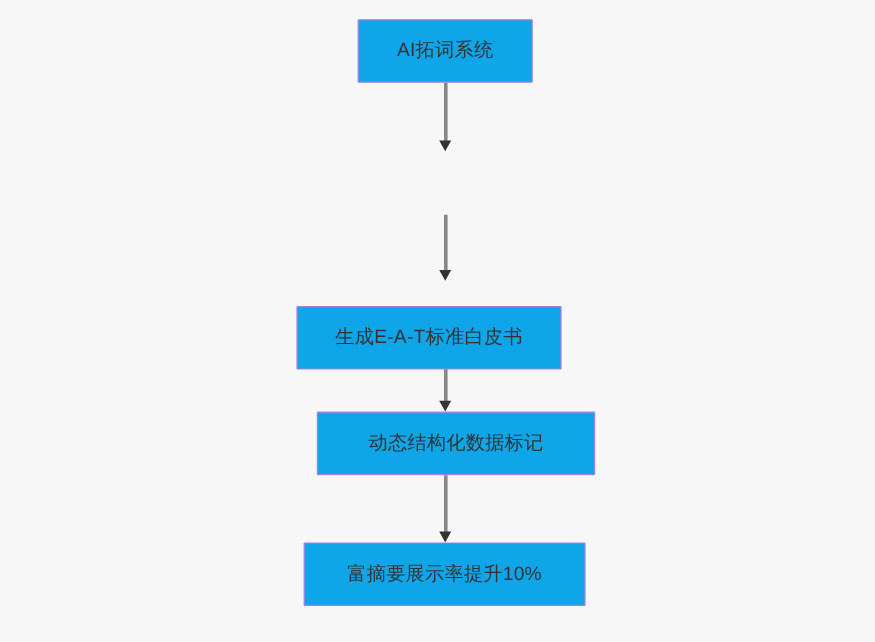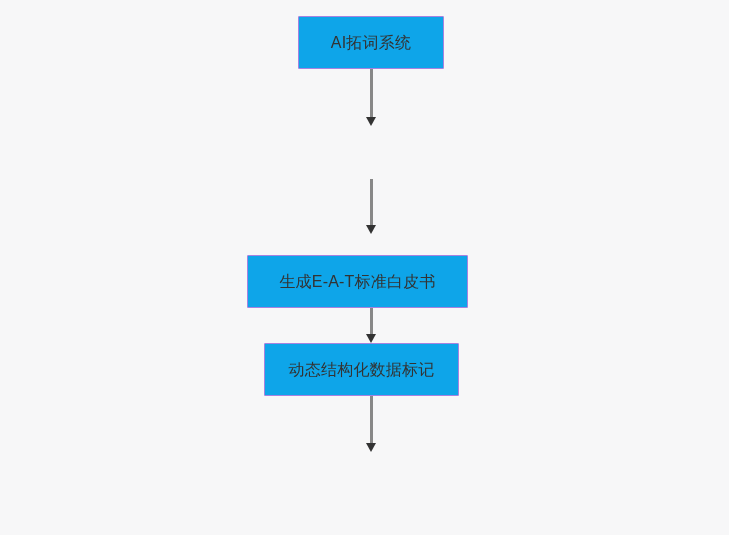--- a/index.html
+++ b/index.html
@@ -78,18 +78,21 @@
 
   <div class="node" style="left:298px; top:16px; width:146px; height:53px;">
     <span>AI拓词系统</span>
   </div>
 
 
   <div class="node" style="left:247px; top:234px; width:221px; height:53px;margin-top:21px;">
     <span>生成E-A-T标准白皮书</span>
   </div>
 
-  <div class="node" style="left:264px; top:343px; width:195px; height:53px;">
+  <div class="node" style="left:264px; top:343px; width:232px; height:53px;">
     <span>动态结构化数据标记</span>
   </div>
 
+  <div class="node" style="left:253px; top:452px; width:235px; height:53px;">
+    <span>富摘要展示率提升10%</span>
+  </div>
 
 </div>
 
 </body></html>

